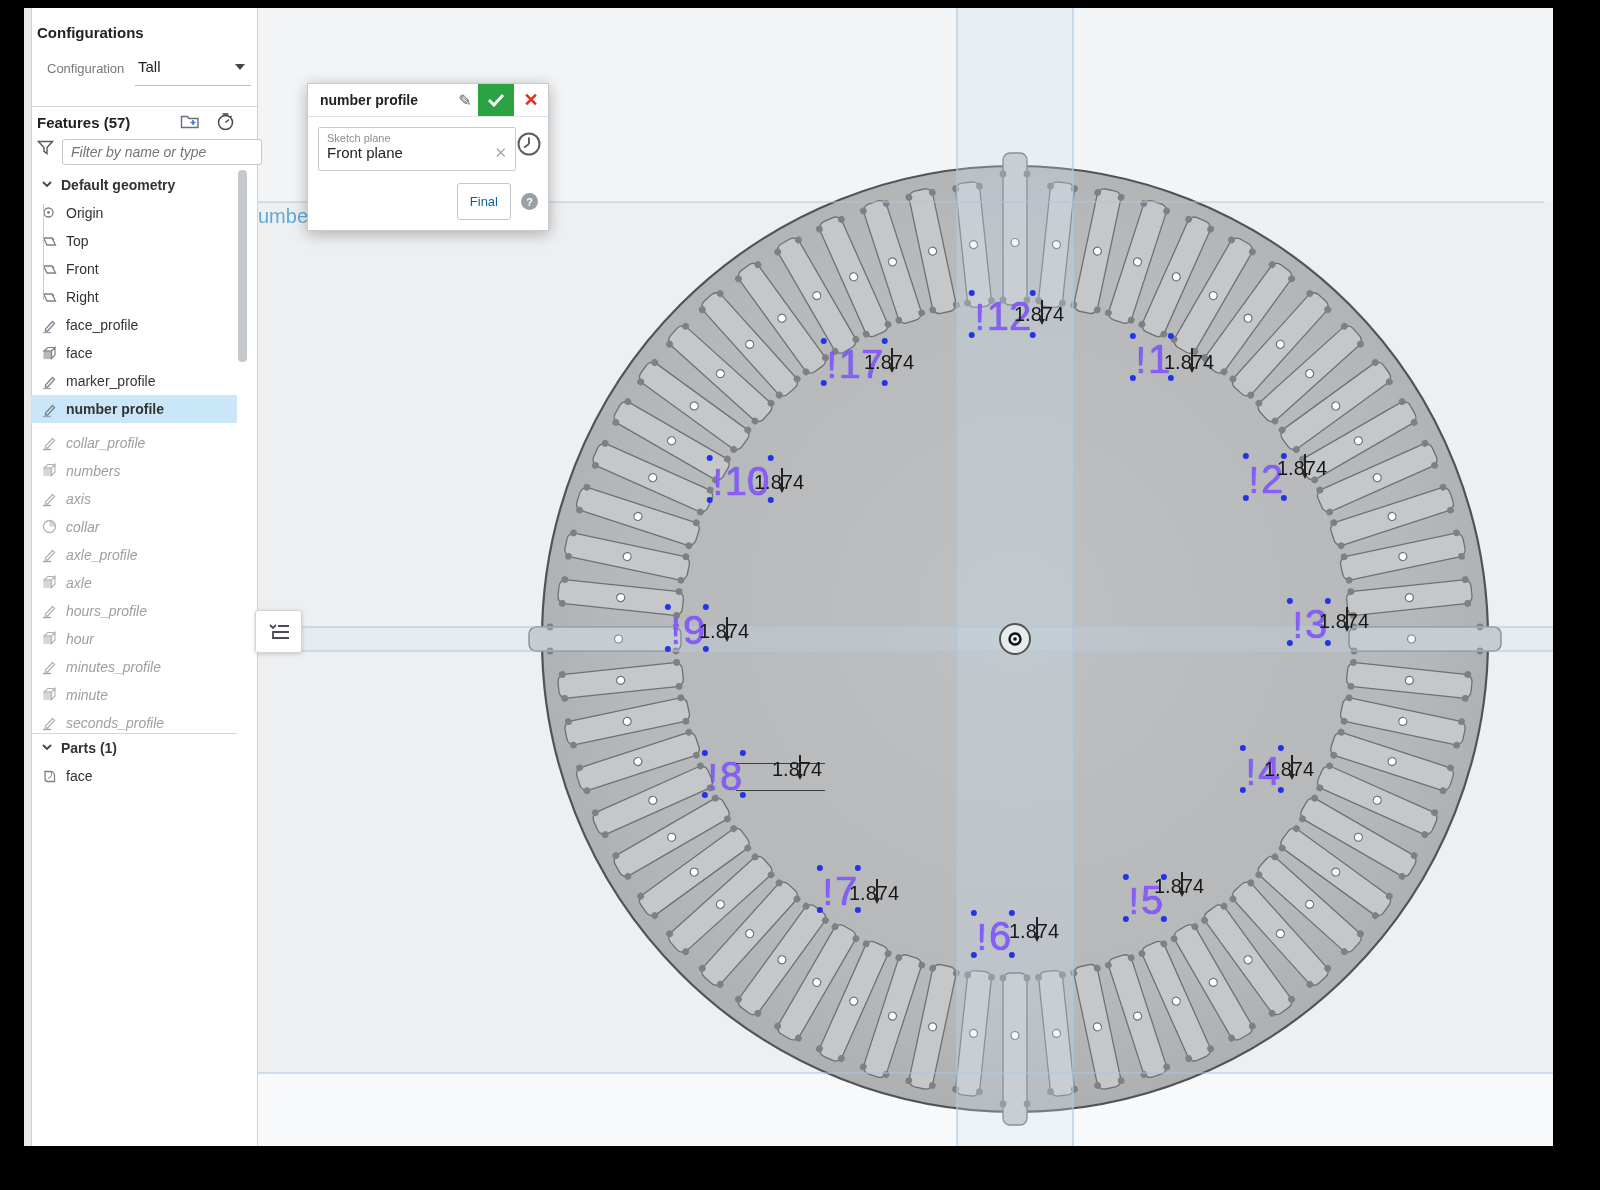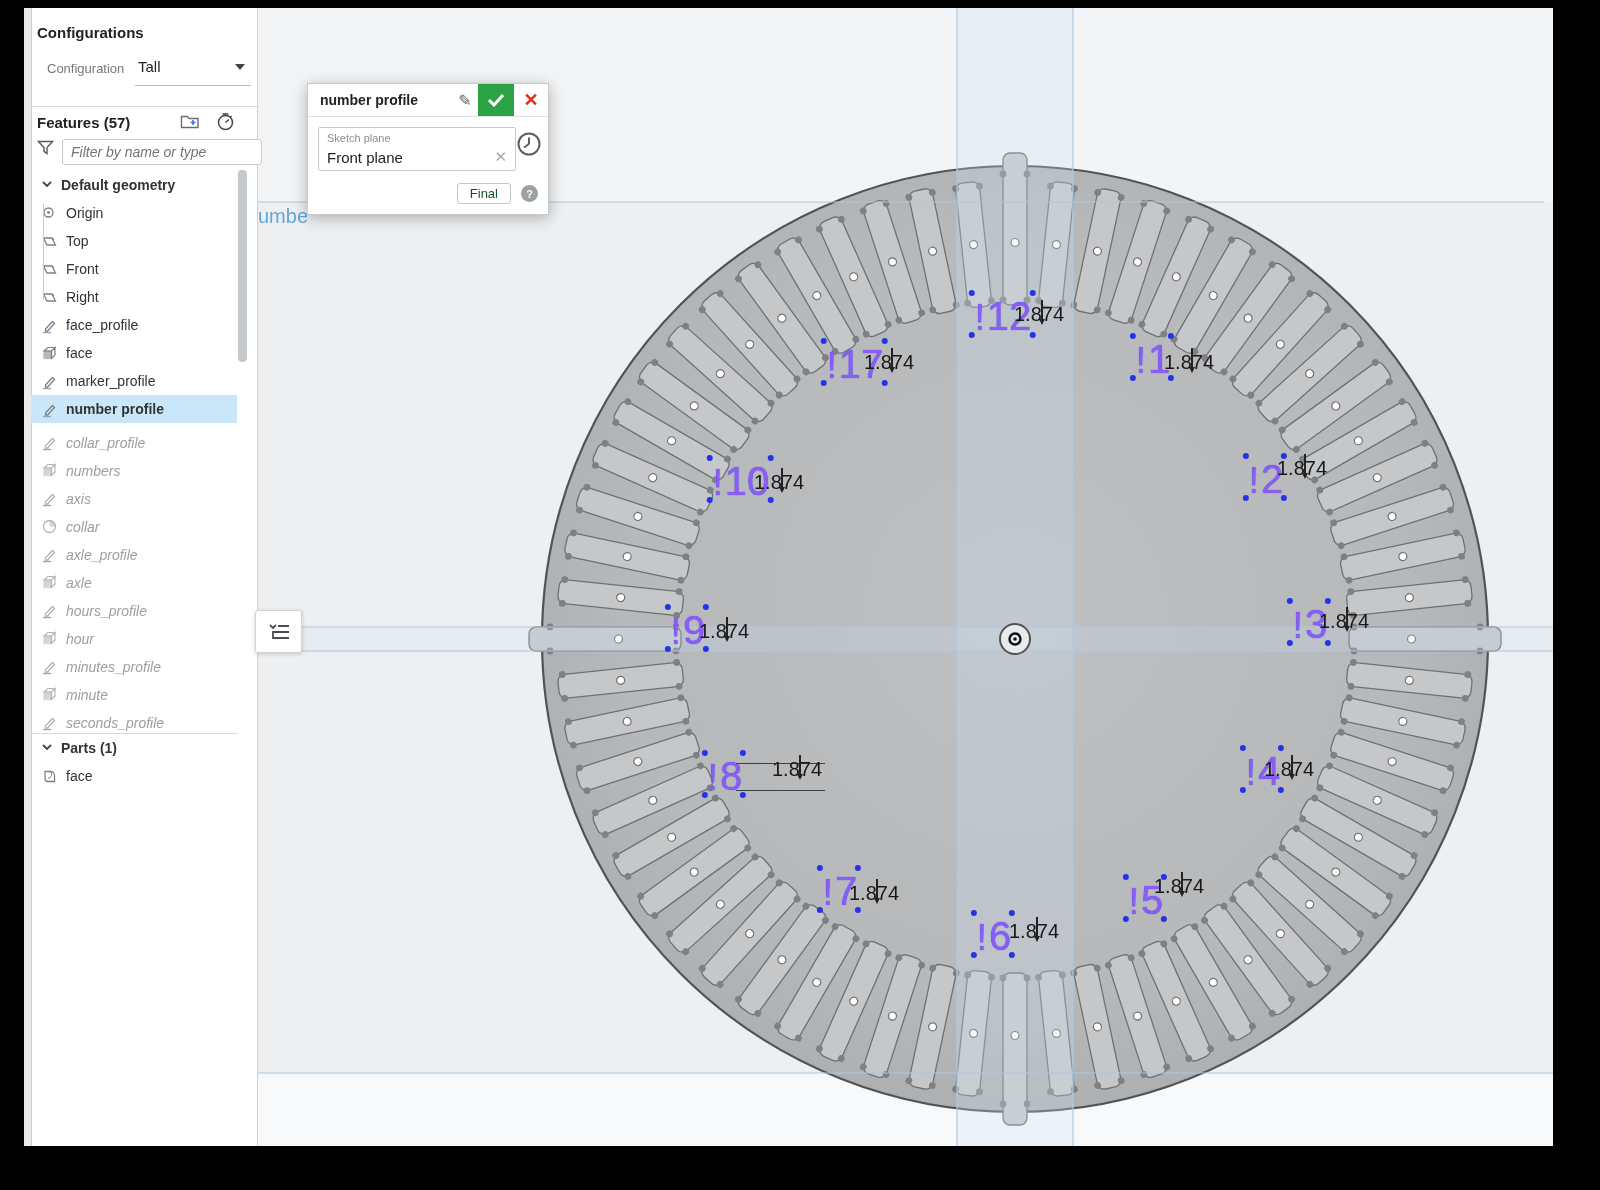--- a/index.html
+++ b/index.html
@@ -59,32 +59,32 @@
   .dlg-title-row{display:flex;align-items:center;height:32px;padding-left:12px;}
   .dlg-title{flex:1;font-weight:bold;font-size:14px;color:#222;}
   .dlg-pencil{width:26px;color:#5a5f63;font-size:16px;text-align:center;cursor:pointer;}
   .dlg-check{width:36px;height:32px;background:#2ba343;color:#fff;display:flex;align-items:center;justify-content:center;cursor:pointer;}
   .dlg-close{width:34px;height:32px;display:flex;align-items:center;justify-content:center;color:#e0301c;
     font-weight:bold;font-size:18px;cursor:pointer;}
   .dlg-divider{border-top:1px solid #dfe2e4;}
   .dlg-body{padding:10px 12px 8px 10px;position:relative;}
   .plane-box{width:198px;border:1px solid #c6cacc;border-radius:2px;padding:4px 8px;box-sizing:border-box;}
   .plane-label{font-size:11px;color:#8b9095;}
-  .plane-valrow{display:flex;align-items:flex-end;height:22px;}
+  .plane-valrow{display:flex;align-items:flex-start;height:22px;}
   .plane-value{flex:1;font-size:15px;color:#222;}
   .plane-clear{color:#a6abaf;font-size:15px;cursor:pointer;}
   .clock-btn{position:absolute;right:6px;top:14px;color:#5a5f63;cursor:pointer;}
   .cbx-rows{margin-top:12px;}
   .cbx-row{display:flex;align-items:center;height:30px;cursor:pointer;}
   .cbx{width:14px;height:14px;border:1px solid #b6babd;border-radius:2px;margin-right:9px;box-sizing:border-box;
     display:inline-flex;align-items:center;justify-content:center;background:#fff;flex:none;}
   .cbx.checked{background:#1d52c2;border-color:#1d52c2;color:#fff;font-size:11px;font-weight:bold;}
   .cbx-row.disabled{color:#a4a9ad;}
   .dlg-footer{display:flex;align-items:center;justify-content:flex-end;padding:4px 10px 10px 10px;gap:10px;}
-  .final-btn{border:1px solid #c3c6c8;border-radius:3px;background:#fff;padding:2px 12px;font-size:13px;color:#14532d;cursor:pointer;}
+  .final-btn{border:1px solid #c3c6c8;border-radius:3px;background:#fff;padding:10px 12px;font-size:13px;color:#0369a1;cursor:pointer;}
   .help-btn{width:17px;height:17px;border-radius:50%;background:#9aa0a4;color:#fff;font-size:11px;font-weight:bold;
     display:flex;align-items:center;justify-content:center;cursor:pointer;}
 
   
   .list-toggle{position:absolute;left:231px;top:602px;width:45px;height:41px;background:#fff;
     border:1px solid #d2d5d7;border-radius:3px;box-shadow:0 1px 4px rgba(0,0,0,.18);z-index:15;
     display:flex;align-items:center;justify-content:center;color:#4a4e52;cursor:pointer;}
 </style>
 </head>
 <body>

